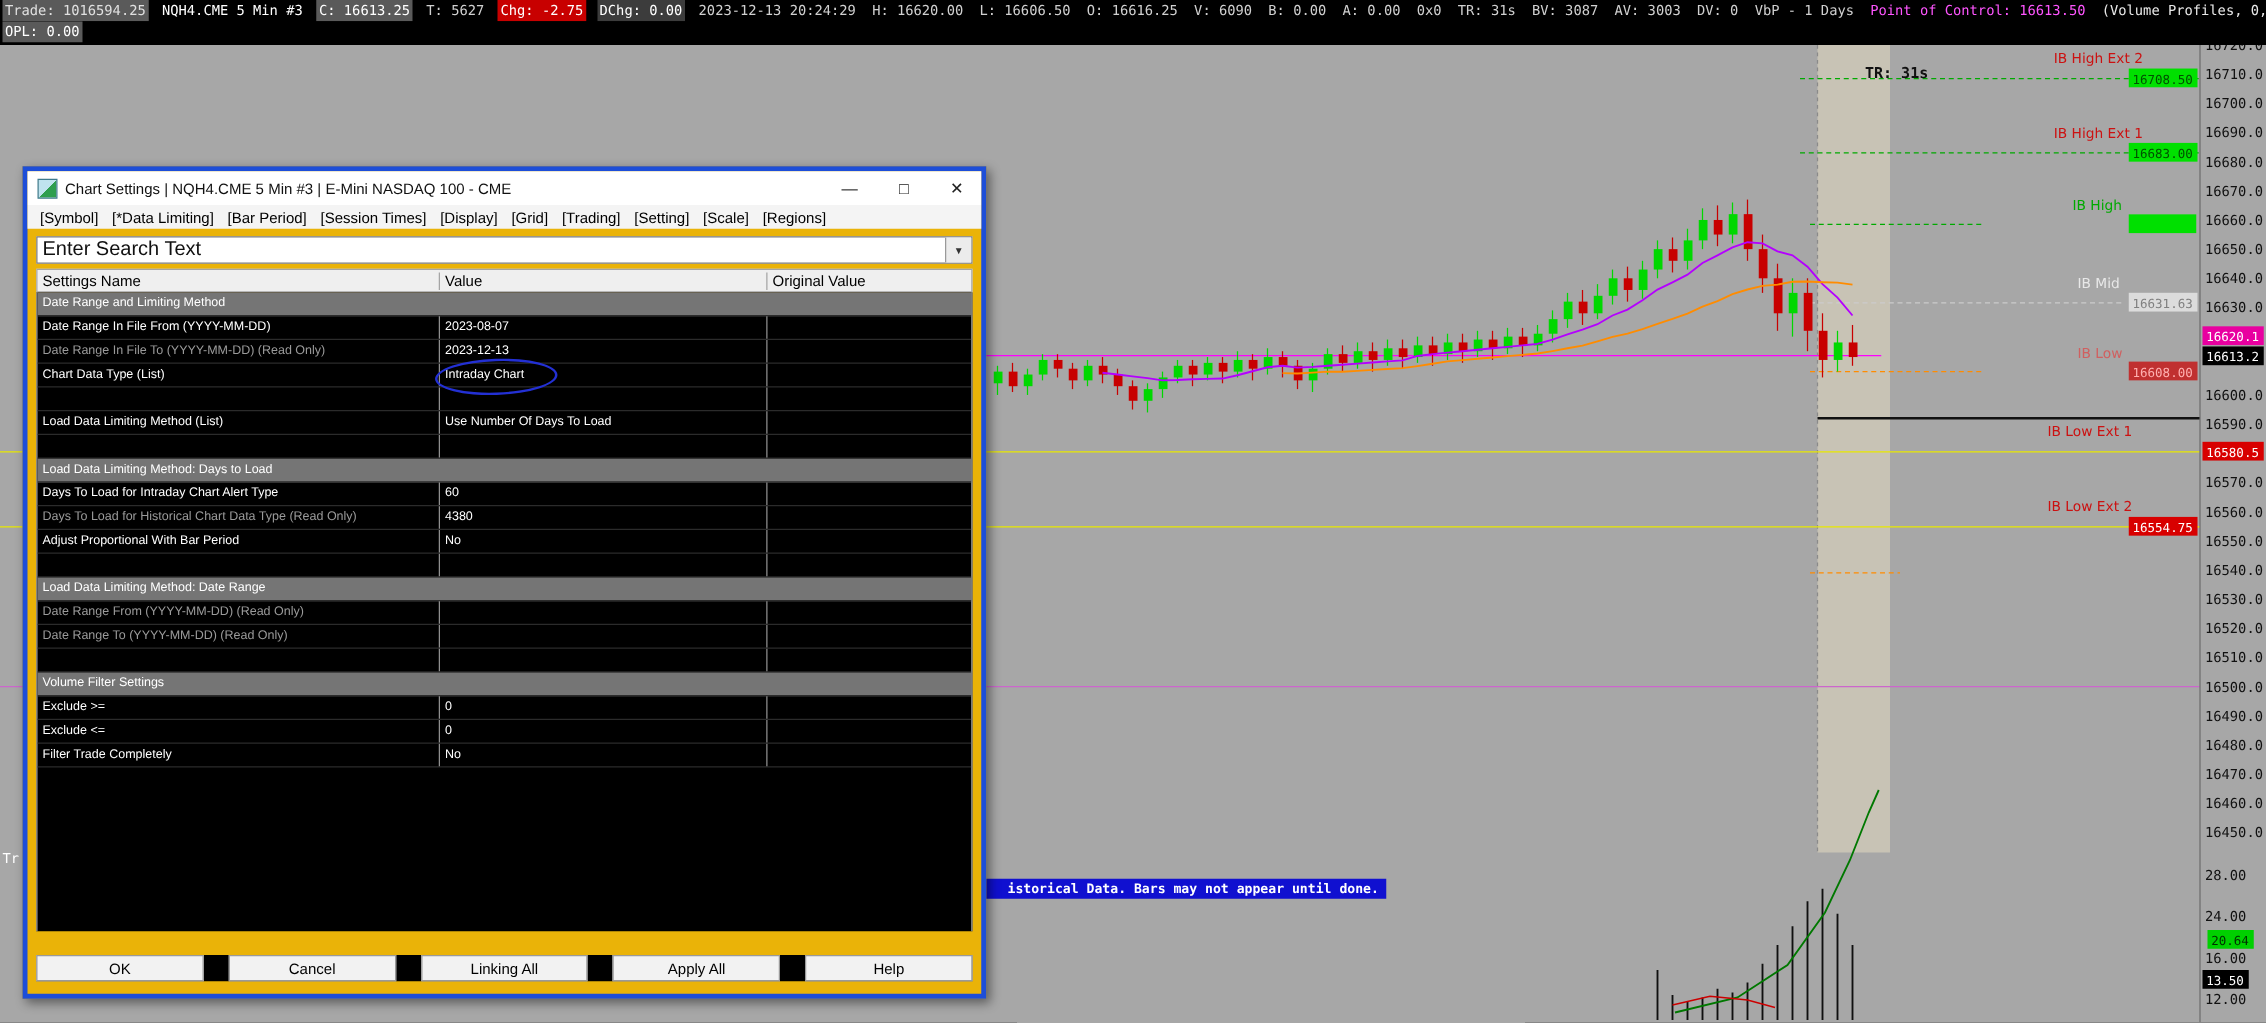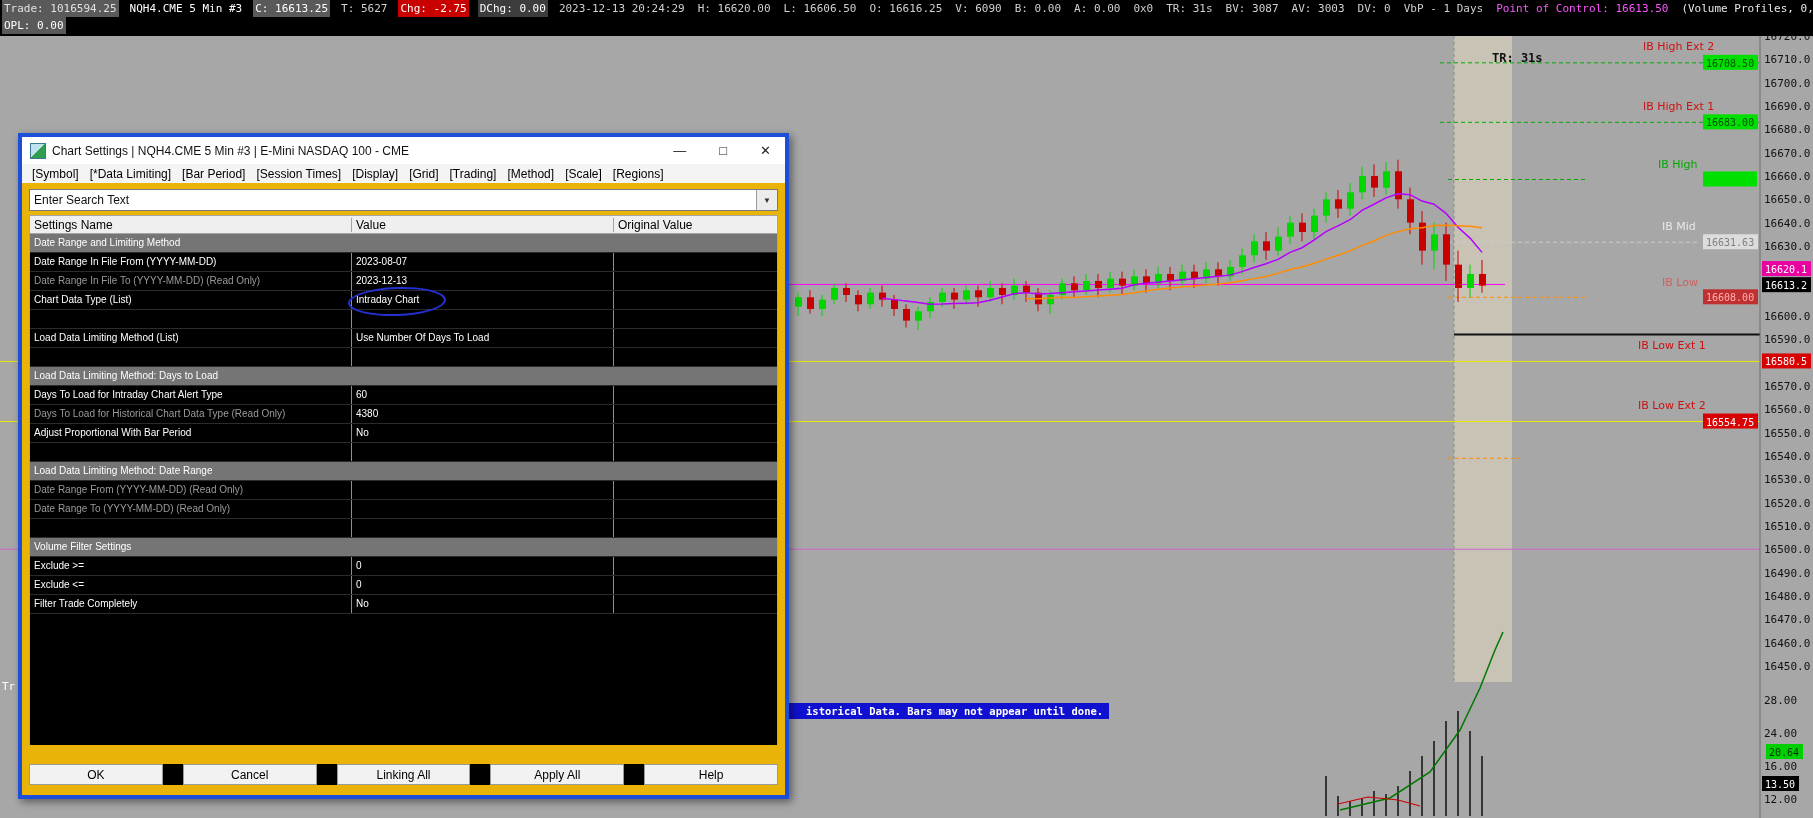--- a/index.html
+++ b/index.html
@@ -21,21 +21,21 @@
   .titlebar{height:27px;background:#fff;display:flex;align-items:center;padding:0 8px;box-sizing:border-box;}
   .app-icon{width:14px;height:14px;margin-right:6px;border:1px solid #3d7a8c;
     background:linear-gradient(135deg,#bfe3ee 50%,#2e9e4f 50%);flex:0 0 auto;}
   .title{font-size:12px;color:#111;white-space:nowrap;overflow:hidden;}
   .win-controls{margin-left:auto;display:flex;gap:33px;padding-right:6px;color:#222;font-size:13px;}
   .win-controls span{cursor:default;}
   .menubar{display:flex;gap:11px;padding:0 10px;height:19px;align-items:center;background:#f4f4f4;white-space:nowrap;}
   .menubar .mitem{color:#000;font-size:12px;}
   .searchrow{position:relative;margin:6px 7px 0 7px;height:22px;background:#fff;border:1px solid #7a7a7a;box-sizing:border-box;}
   .searchrow input{position:absolute;left:0;top:0;width:calc(100% - 22px);height:100%;border:none;outline:none;
-    font-family:"Liberation Sans",sans-serif;font-size:12px;padding:0 4px;background:transparent;color:#000;}
+    font-family:"Liberation Sans",sans-serif;font-size:16px;padding:0 4px;background:transparent;color:#000;}
   .searchrow input::placeholder{color:#111;opacity:1;}
   .combo-btn{position:absolute;right:0;top:0;width:20px;height:100%;background:#ececec;border-left:1px solid #9a9a9a;
     display:flex;align-items:center;justify-content:center;font-size:8px;color:#333;}
   .table-header{display:flex;margin:4px 7px 0 7px;height:19px;background:#efefef;border:1px solid #a5a5a5;
     box-sizing:border-box;align-items:center;font-size:12px;color:#000;}
   .th-name{width:322px;padding:0 4px;border-right:1px solid #a5a5a5;box-sizing:border-box;}
   .th-value{width:262px;padding:0 4px;border-right:1px solid #a5a5a5;box-sizing:border-box;}
   .th-orig{flex:1;padding:0 4px;}
   .table-body{position:relative;margin:0 7px;height:511px;background:#000;border-left:1px solid #a5a5a5;border-right:1px solid #a5a5a5;box-sizing:border-box;overflow:hidden;}
   .trow{display:flex;height:19px;box-sizing:border-box;border-bottom:1px solid #2b2b2b;color:#fff;font-size:10px;align-items:center;}
@@ -302,21 +302,21 @@
         </span>
     </div>
     <div class="menubar" id="menu1">
         <span class="mitem">[Symbol]</span>
         <span class="mitem">[*Data Limiting]</span>
         <span class="mitem">[Bar Period]</span>
         <span class="mitem">[Session Times]</span>
         <span class="mitem">[Display]</span>
         <span class="mitem">[Grid]</span>
         <span class="mitem">[Trading]</span>
-        <span class="mitem">[Method]</span>
+        <span class="mitem">[Setting]</span>
         <span class="mitem">[Scale]</span>
         <span class="mitem">[Regions]</span>
       </div>
     <div class="searchrow">
       <input type="text" placeholder="Enter Search Text" style="">
       <span class="combo-btn">▼</span>
     </div>
     <div class="table-header">
       <span class="th-name">Settings Name</span>
       <span class="th-value">Value</span>

